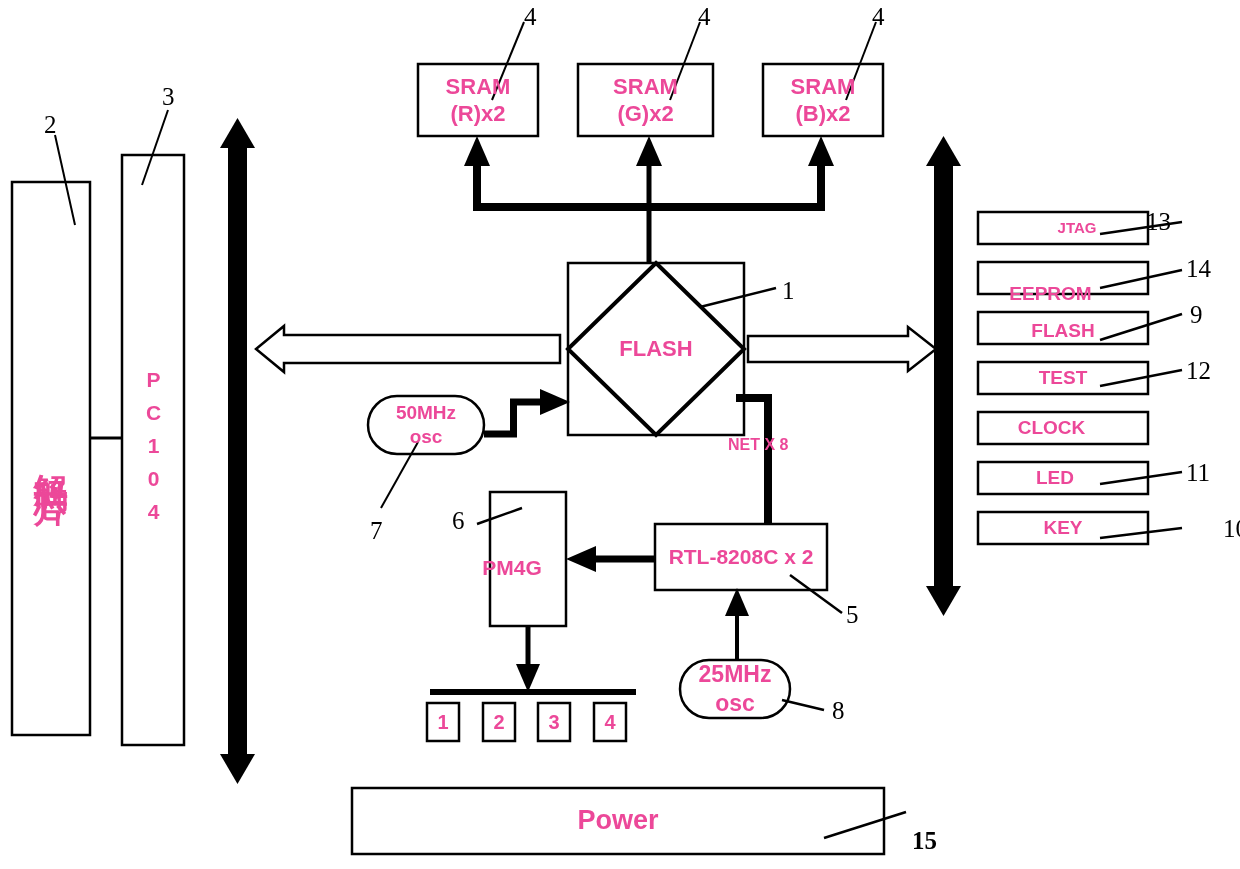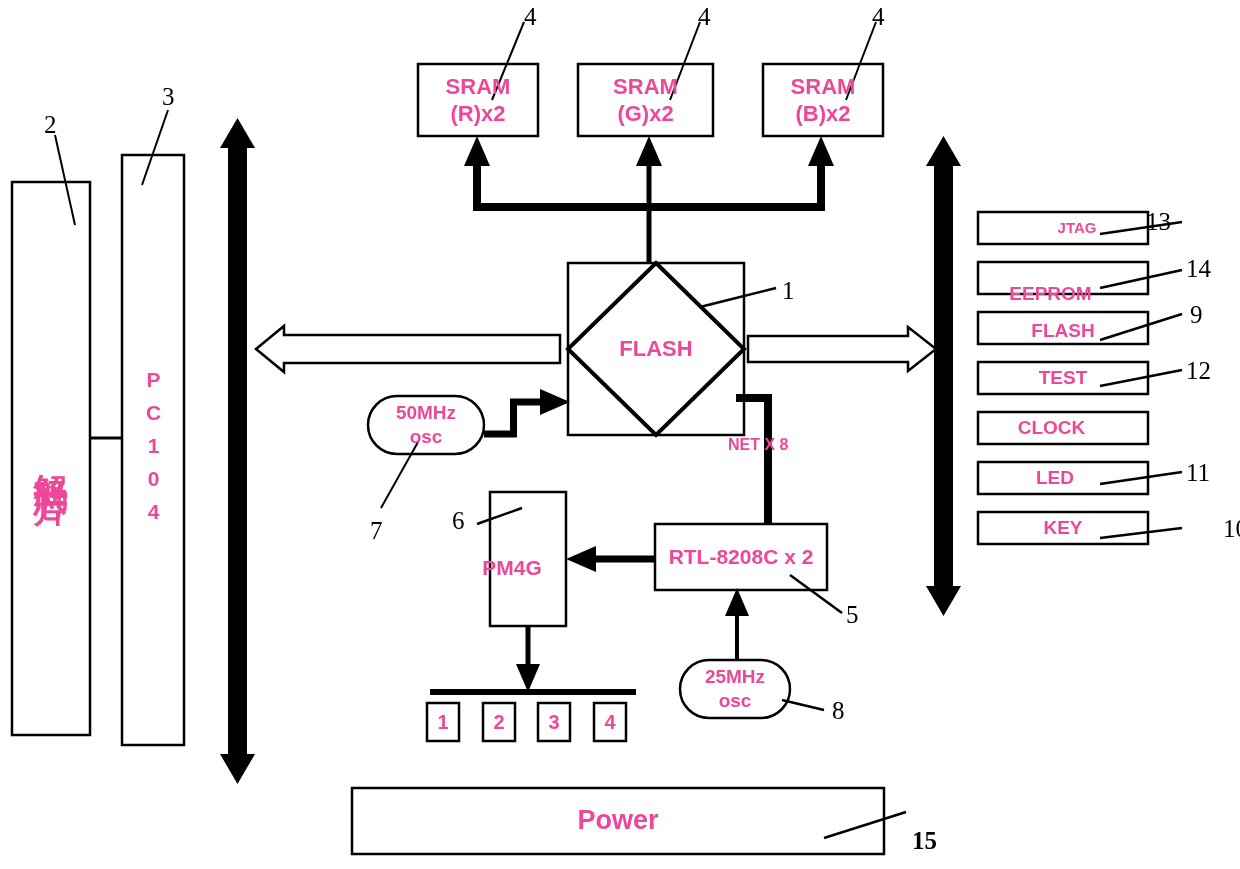--- a/index.html
+++ b/index.html
@@ -197,21 +197,21 @@
   </div>
 
   <div class="box-label" style="left:568px; top:263px; width:176px; height:172px; font-size:22px;">FLASH</div>
 
   <div class="box-label" style="left:728px; top:434px; width:110px; height:22px; font-size:16px; justify-content:flex-start;">NET X 8</div>
 
   <div class="box-label" style="left:368px; top:396px; width:116px; height:58px; font-size:19px; flex-direction:column;">
     <span>50MHz</span>
     <span>osc</span>
   </div>
-  <div class="box-label" style="left:680px; top:660px; width:110px; height:58px; font-size:19px; flex-direction:column;">
+  <div class="box-label" style="left:680px; top:660px; width:110px; height:58px; font-size:23px; flex-direction:column;">
     <span>25MHz</span>
     <span>osc</span>
   </div>
 
   <div class="box-label" style="left:474px; top:492px; width:76px; height:152px; font-size:21px;">PM4G</div>
   <div class="box-label" style="left:655px; top:524px; width:172px; height:66px; font-size:21px;">RTL-8208C x 2</div>
 
   <div class="box-label" style="left:352px; top:788px; width:532px; height:66px; font-size:27px;">Power</div>
 
   <div class="box-label" style="left:427px; top:703px; width:32px; height:38px; font-size:20px;">1</div>

